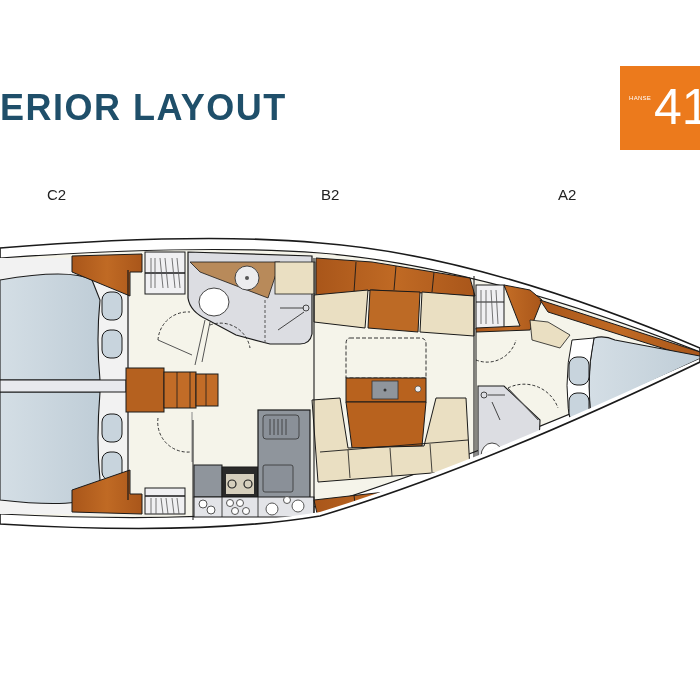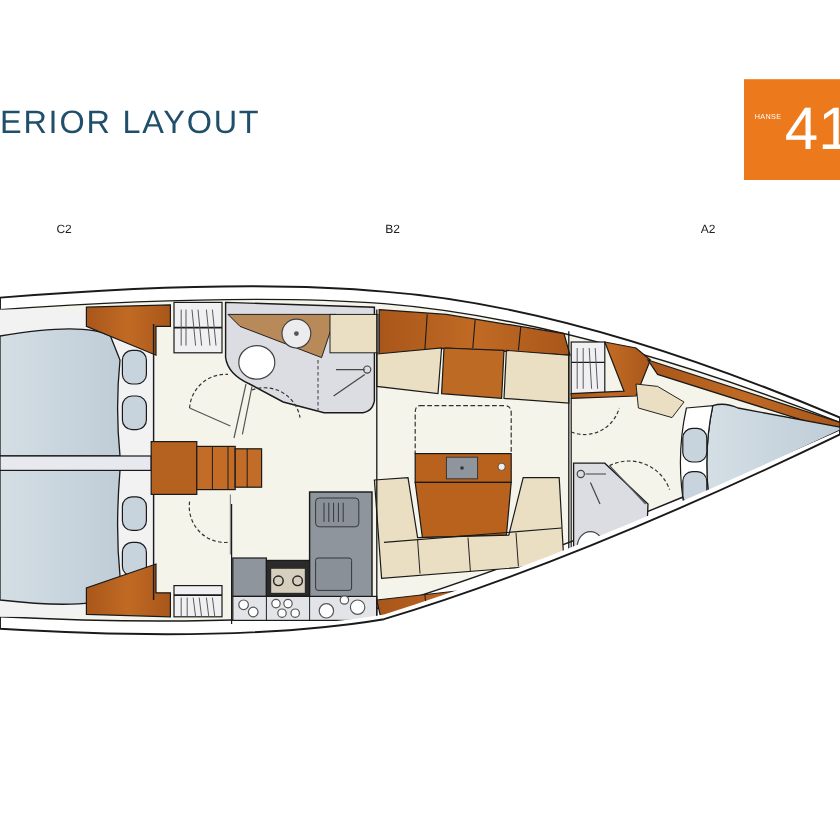--- a/index.html
+++ b/index.html
@@ -1,36 +1,36 @@
 <!DOCTYPE html>
 <html><head>
 <meta charset="utf-8">
 <style>
   html, body { margin: 0; padding: 0; background: #ffffff; }
   body { width: 700px; height: 700px; position: relative; overflow: hidden; font-family: "Liberation Sans", sans-serif; }
-  .title { position: absolute; left: 0; top: 87px; font-size: 27px; letter-spacing: 1.5px; color: #1f4f6a; font-weight: 400; white-space: nowrap; text-align: right; }
+  .title { position: absolute; left: 0; top: 87px; font-size: 36px; letter-spacing: 1.5px; color: #1f4f6a; font-weight: 700; white-space: nowrap; text-align: right; }
   .badge { position: absolute; left: 620px; top: 66px; width: 90px; height: 84px; background: #ec7a1c; }
   .badge-brand { position: absolute; left: 9px; top: 29px; font-size: 6px; color: #ffffff; letter-spacing: 0.3px; }
   .badge-model { position: absolute; left: 34px; top: 16px; font-size: 50px; color: #ffffff; font-weight: 300; line-height: 1; }
-  .cabin-label { position: absolute; top: 186px; font-size: 10px; color: #222; }
+  .cabin-label { position: absolute; top: 186px; font-size: 15px; color: #222; }
   svg.plan { position: absolute; left: 0; top: 0; }
 </style>
 </head>
 <body>
 
 <div class="title">ERIOR LAYOUT</div>
 
 <div class="badge">
   <span class="badge-brand">HANSE</span>
   <span class="badge-model">41</span>
 </div>
 
 <div class="cabin-label" style="left:47px">C2</div>
 <div class="cabin-label" style="left:321px">B2</div>
-<div class="cabin-label" style="left:584px">A2</div>
+<div class="cabin-label" style="left:558px">A2</div>
 
 <svg class="plan" width="700" height="700" viewBox="0 0 700 700">
   <defs>
     <linearGradient id="woodg" x1="0" y1="0" x2="1" y2="0">
       <stop offset="0" stop-color="#a9561a"></stop>
       <stop offset="0.5" stop-color="#c06a24"></stop>
       <stop offset="1" stop-color="#a9561a"></stop>
     </linearGradient>
     <linearGradient id="berthg" x1="0" y1="0" x2="1" y2="0">
       <stop offset="0" stop-color="#d4dee5"></stop>

